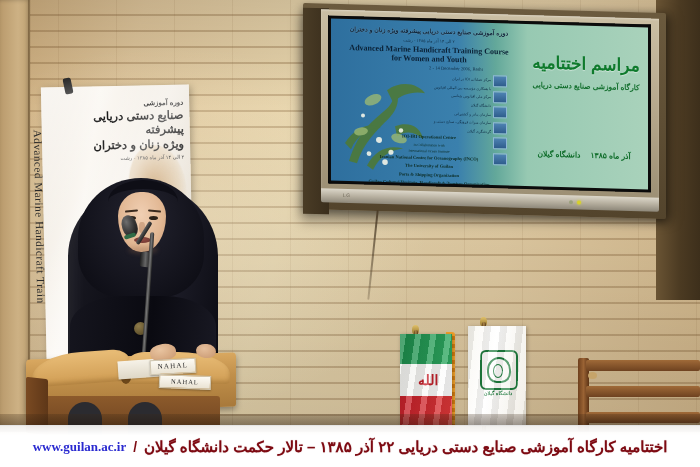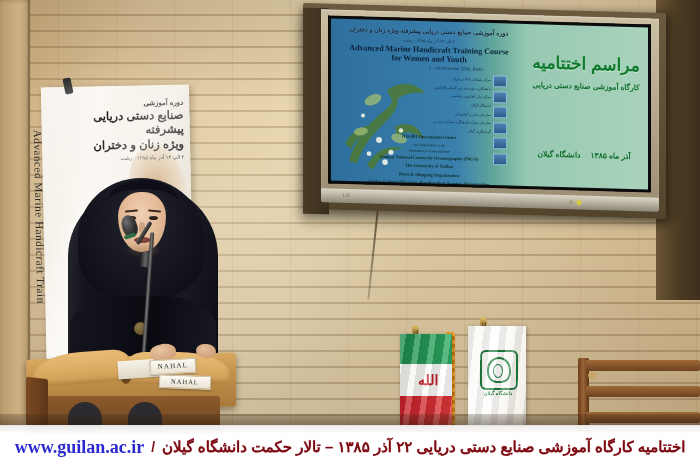--- a/index.html
+++ b/index.html
@@ -455,21 +455,21 @@
     direction:rtl;gap:7px;
     border-top:1px solid rgba(0,0,0,.10);
   }
   .cap-fa{
     font-size:15px;font-weight:bold;color:#7d0a12;
     letter-spacing:0;white-space:nowrap;
     text-shadow:0 0 1px rgba(125,10,18,.4);
   }
   .cap-url{
     font-family:"Liberation Serif",serif;
-    font-size:18px;font-weight:bold;color:#2a2ad0;white-space:nowrap;
+    font-size:13px;font-weight:bold;color:#2a2ad0;white-space:nowrap;
     direction:ltr;
   }
   .cap-sep{font-size:14px;font-weight:bold;color:#7d0a12;}
 </style>
 </head>
 <body>
 
 <div id="shot">
 
   <div class="wall"></div>

